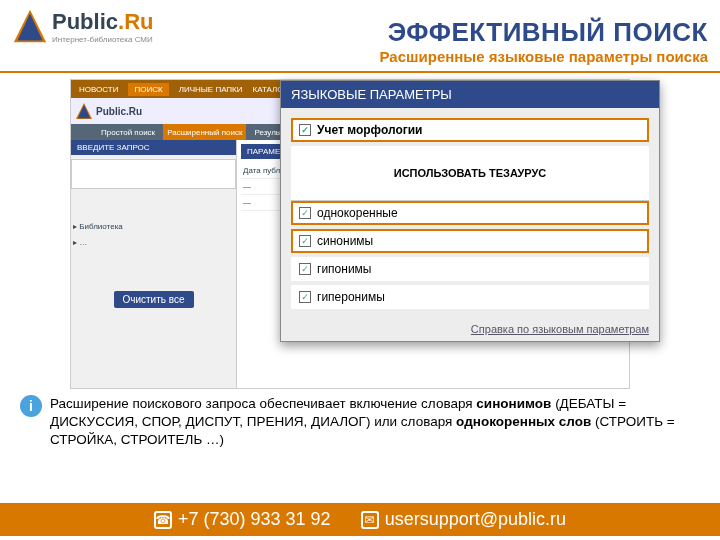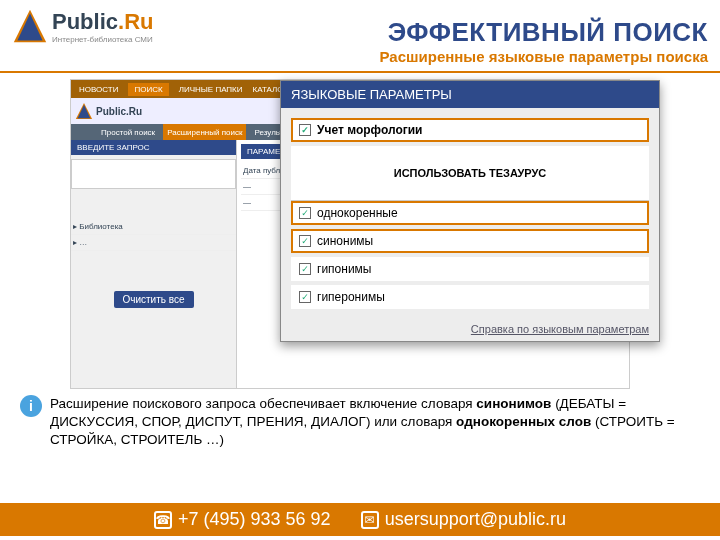--- a/index.html
+++ b/index.html
@@ -139,19 +139,19 @@
 <div class="info-row">
   <div class="info-icon">i</div>
   <div class="info-text">
     <span>Расширение поискового запроса обеспечивает включение словаря </span><b>синонимов</b><span> (ДЕБАТЫ = ДИСКУССИЯ, СПОР, ДИСПУТ, ПРЕНИЯ, ДИАЛОГ) или словаря </span><b>однокоренных слов</b><span> (СТРОИТЬ = СТРОЙКА, СТРОИТЕЛЬ …)</span>
   </div>
 </div>
 
 <div class="contact-bar">
   <div class="contact-item">
     <span class="c-icon">☎</span>
-    <span>+7 (495) 933 56 92</span>
+    <span>+7 (730) 933 31 92</span>
   </div>
   <div class="contact-item">
     <span class="c-icon">✉</span>
     <span>usersupport@public.ru</span>
   </div>
 </div>
 
 </body></html>

